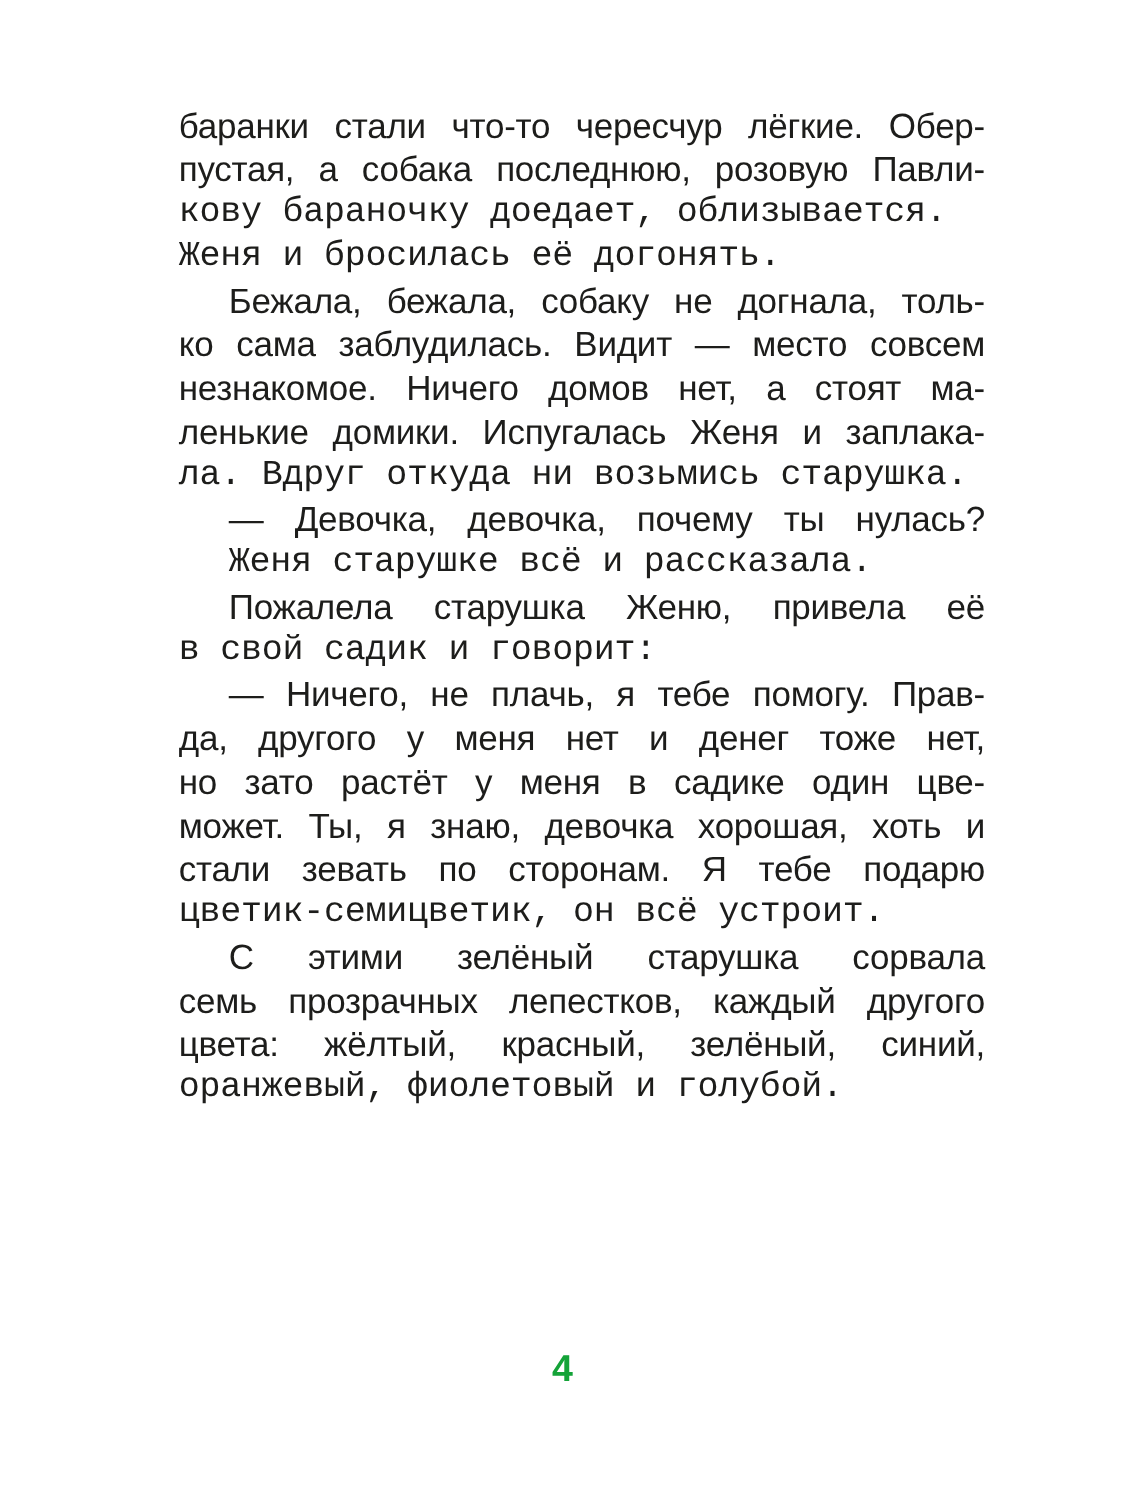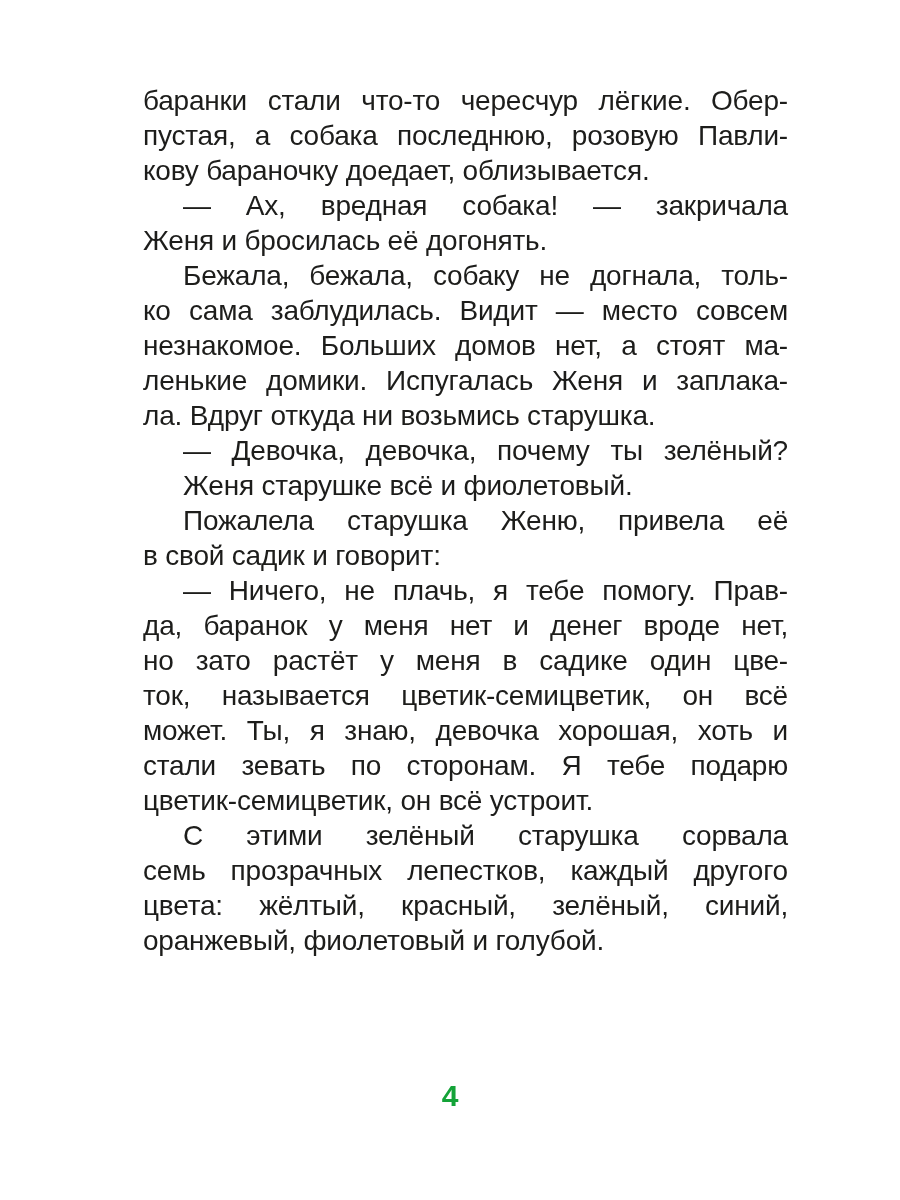--- a/index.html
+++ b/index.html
@@ -27,20 +27,21 @@
   }
   .line {
     width: 100%;
     text-align: justify;
     text-align-last: justify;
     white-space: normal;
     height: 35px;
   }
   .line.last {
     text-align-last: left;
+    font-family: Liberation Mono, monospace;
   }
   .line.indent {
     text-indent: 40px;
   }
   .page-number {
     position: absolute;
     left: 0;
     top: 1080px;
     width: 900px;
     text-align: center;
@@ -50,35 +51,33 @@
   }
 </style>
 </head>
 <body>
 
 <div class="page">
   <div class="text-block" style="color: rgb(29, 29, 27);">
     <div class="line">баранки стали что-то чересчур лёгкие. Обер-</div>
     <div class="line">пустая, а собака последнюю, розовую Павли-</div>
     <div class="line last">кову бараночку доедает, облизывается.</div>
-    <div class="line indent">— Ах, вредная собака! — закричала</div>
     <div class="line last">Женя и бросилась её догонять.</div>
     <div class="line indent">Бежала, бежала, собаку не догнала, толь-</div>
     <div class="line">ко сама заблудилась. Видит — место совсем</div>
-    <div class="line">незнакомое. Больших домов нет, а стоят ма-</div>
+    <div class="line">незнакомое. Ничего домов нет, а стоят ма-</div>
     <div class="line">ленькие домики. Испугалась Женя и заплака-</div>
     <div class="line last">ла. Вдруг откуда ни возьмись старушка.</div>
-    <div class="line indent">— Девочка, девочка, почему ты зелёный?</div>
-    <div class="line last indent">Женя старушке всё и фиолетовый.</div>
+    <div class="line indent">— Девочка, девочка, почему ты нулась?</div>
+    <div class="line last indent">Женя старушке всё и рассказала.</div>
     <div class="line indent">Пожалела старушка Женю, привела её</div>
     <div class="line last">в свой садик и говорит:</div>
     <div class="line indent">— Ничего, не плачь, я тебе помогу. Прав-</div>
-    <div class="line">да, баранок у меня нет и денег вроде нет,</div>
+    <div class="line">да, другого у меня нет и денег тоже нет,</div>
     <div class="line">но зато растёт у меня в садике один цве-</div>
-    <div class="line">ток, называется цветик-семицветик, он всё</div>
     <div class="line">может. Ты, я знаю, девочка хорошая, хоть и</div>
     <div class="line">стали зевать по сторонам. Я тебе подарю</div>
     <div class="line last">цветик-семицветик, он всё устроит.</div>
     <div class="line indent">С этими зелёный старушка сорвала</div>
     <div class="line">семь прозрачных лепестков, каждый другого</div>
     <div class="line">цвета: жёлтый, красный, зелёный, синий,</div>
     <div class="line last">оранжевый, фиолетовый и голубой.</div>
   </div>
 
   <div class="page-number" style="color: rgb(20, 163, 56);">4</div>

